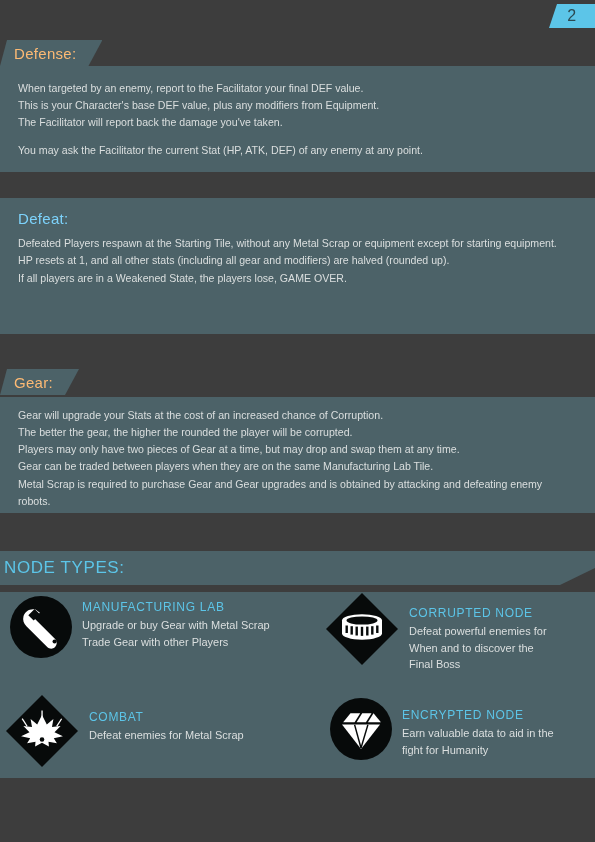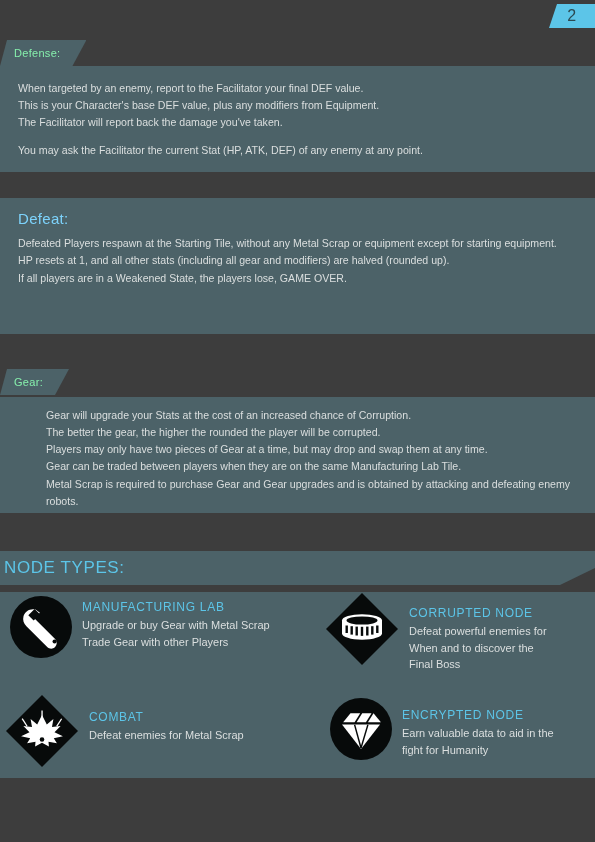--- a/index.html
+++ b/index.html
@@ -27,21 +27,21 @@
   
   .sec-tab{
     position:absolute; left:0;
     height:26px;
     background:#4c6268;
     display:flex; align-items:center;
     padding:0 26px 0 14px;
     clip-path:polygon(7px 0, 100% 0, calc(100% - 14px) 100%, 0 100%);
   }
   .sec-tab .t{
-    color:#86efac; font-size:11px; letter-spacing:.3px; white-space:nowrap;text-align:center;
+    color:#fdba74; font-size:15px; letter-spacing:.3px; white-space:nowrap;text-align:center;
   }
 
   
   .panel{
     position:absolute; left:0; width:595px;
     background:#4c6268;
   }
   .panel .body{
     padding:14px 18px 12px 18px;
     font-size:10.6px;
@@ -113,21 +113,21 @@
     <p class="wrap">Defeated Players respawn at the Starting Tile, without any Metal Scrap or equipment except for starting equipment.</p>
     <p>HP resets at 1, and all other stats (including all gear and modifiers) are halved (rounded up).</p>
     <p>If all players are in a Weakened State, the players lose, GAME OVER.</p>
   </div>
 </div>
 
 <div class="sec-tab" style="top:369px;">
   <span class="t">Gear:</span>
 </div>
 <div class="panel" style="top:397px; height:116px;">
-  <div class="body" style="padding-top:10px;margin-left:28px;">
+  <div class="body" style="padding-top:10px;">
     <p>Gear will upgrade your Stats at the cost of an increased chance of Corruption.</p>
     <p>The better the gear, the higher the rounded the player will be corrupted.</p>
     <p>Players may only have two pieces of Gear at a time, but may drop and swap them at any time.</p>
     <p>Gear can be traded between players when they are on the same Manufacturing Lab Tile.</p>
     <p class="wrap">Metal Scrap is required to purchase Gear and Gear upgrades and is obtained by attacking and defeating enemy robots.</p>
   </div>
 </div>
 
 <div class="node-banner" style="top:551px;">
   <span class="t">NODE TYPES:</span>

